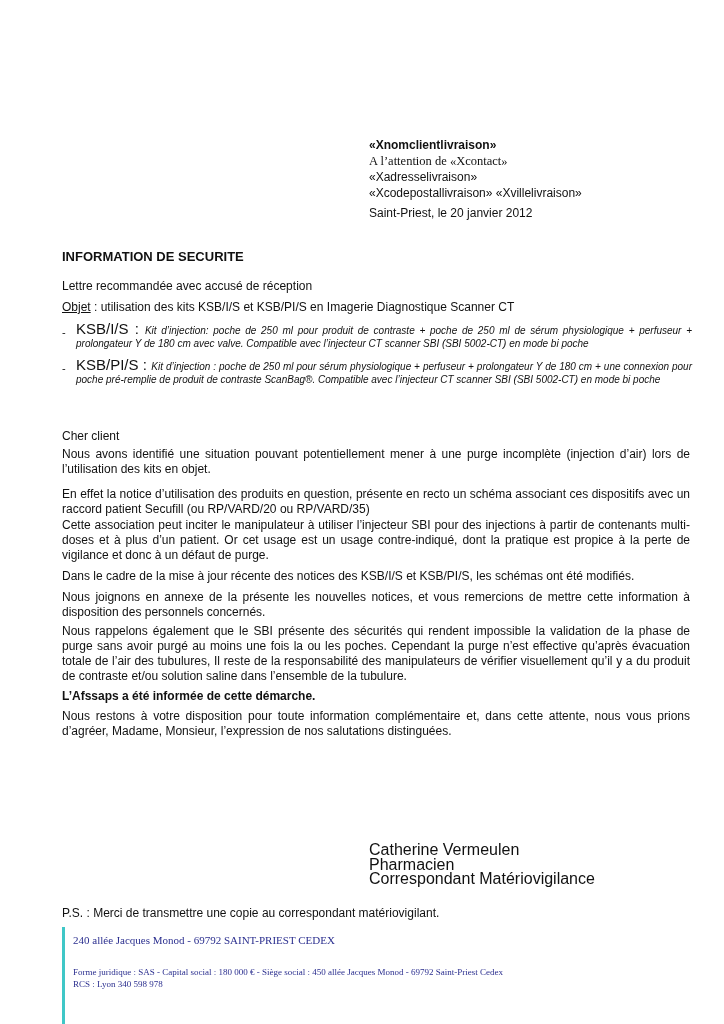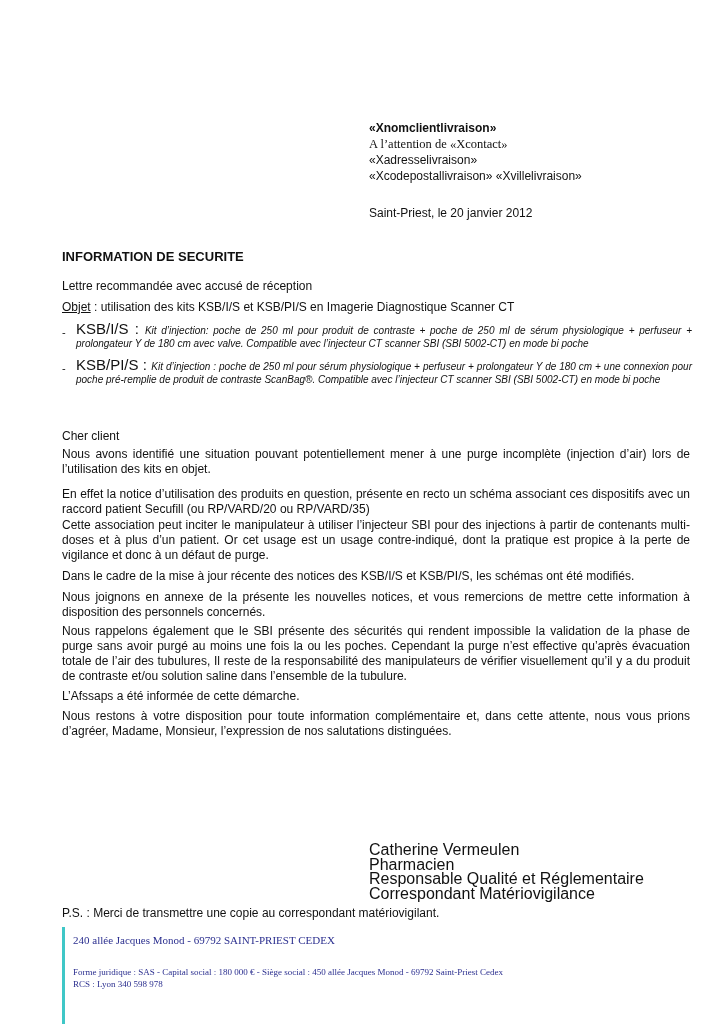--- a/index.html
+++ b/index.html
@@ -1,19 +1,19 @@
 <!DOCTYPE html>
 <html><head>
   <meta charset="utf-8">
   <style>
     html, body { margin: 0; padding: 0; background: #ffffff; }
     body { width: 724px; height: 1024px; position: relative; overflow: hidden;
            font-family: "Liberation Sans", sans-serif; color: #111; }
     .abs { position: absolute; }
-    .recipient { left: 369px; top: 120px; font-size: 12px; line-height: 16px; }
+    .recipient { left: 369px; top: 137px; font-size: 12px; line-height: 16px; }
     .recipient .bold { font-weight: bold; }
     .recipient .serif { font-family: "Liberation Serif", serif; font-size: 12.5px; }
     .date { left: 369px; top: 206px; font-size: 12px; }
     .title { left: 62px; top: 249px; font-size: 13px; font-weight: bold; }
     .line { left: 62px; font-size: 12px; }
     .underline { text-decoration: underline; }
     .kit { left: 62px; width: 630px; font-size: 12px; }
     .kit .dash { position: absolute; left: 0; top: 4px; font-size: 11px; }
     .kit .body { margin-left: 14px; line-height: 13px; text-align: justify; }
     .kit .code { font-size: 15px; }
@@ -60,27 +60,26 @@
   </div>
 </div>
 
 <div class="abs para" style="top:429px;">Cher client</div>
 <div class="abs para" style="top:447px;">Nous avons identifié une situation pouvant potentiellement mener à une purge incomplète (injection d’air) lors de l’utilisation des kits en objet.</div>
 <div class="abs para" style="top:487px;">En effet la notice d’utilisation des produits en question, présente en recto un schéma associant ces dispositifs avec un raccord patient Secufill (ou RP/VARD/20 ou RP/VARD/35)</div>
 <div class="abs para" style="top:518px;">Cette association peut inciter le manipulateur à utiliser l’injecteur SBI pour des injections à partir de contenants multi-doses et à plus d’un patient. Or cet usage est un usage contre-indiqué, dont la pratique est propice à la perte de vigilance et donc à un défaut de purge.</div>
 <div class="abs para" style="top:569px;">Dans le cadre de la mise à jour récente des  notices des KSB/I/S  et  KSB/PI/S, les schémas ont été modifiés.</div>
 <div class="abs para" style="top:590px;">Nous joignons en annexe de la présente les nouvelles notices, et vous remercions de mettre cette information à disposition des personnels concernés.</div>
 <div class="abs para" style="top:624px;">Nous rappelons également que le SBI présente des sécurités qui rendent  impossible la validation de la phase de purge sans avoir purgé au moins une fois la ou les poches. Cependant la purge n’est effective qu’après évacuation totale de l’air des tubulures, Il reste de la responsabilité des manipulateurs de vérifier visuellement qu’il y a du produit de contraste et/ou solution saline dans l’ensemble de la tubulure.</div>
-<div class="abs para" style="top:689px;">L’Afssaps a été informée de cette démarche.</div>
+<div class="abs para" style="top:689px;font-weight:bold;">L’Afssaps a été informée de cette démarche.</div>
 <div class="abs para" style="top:709px;">Nous restons à votre disposition pour toute information complémentaire et, dans cette attente, nous vous prions d’agréer, Madame, Monsieur, l’expression de nos salutations distinguées.</div>
 
 <div class="abs sig">
   <div>Catherine Vermeulen</div>
   <div>Pharmacien</div>
-  <div>Responsable Qualité et Réglementaire</div>
   <div>Correspondant Matériovigilance</div>
 </div>
 
 <div class="abs ps">P.S. : Merci de transmettre une copie au correspondant matériovigilant.</div>
 
 <div class="abs footer-bar"></div>
 <div class="abs footer f1">
   <div>240 allée Jacques Monod - 69792 SAINT-PRIEST CEDEX</div>
 </div>
 <div class="abs footer f2">

